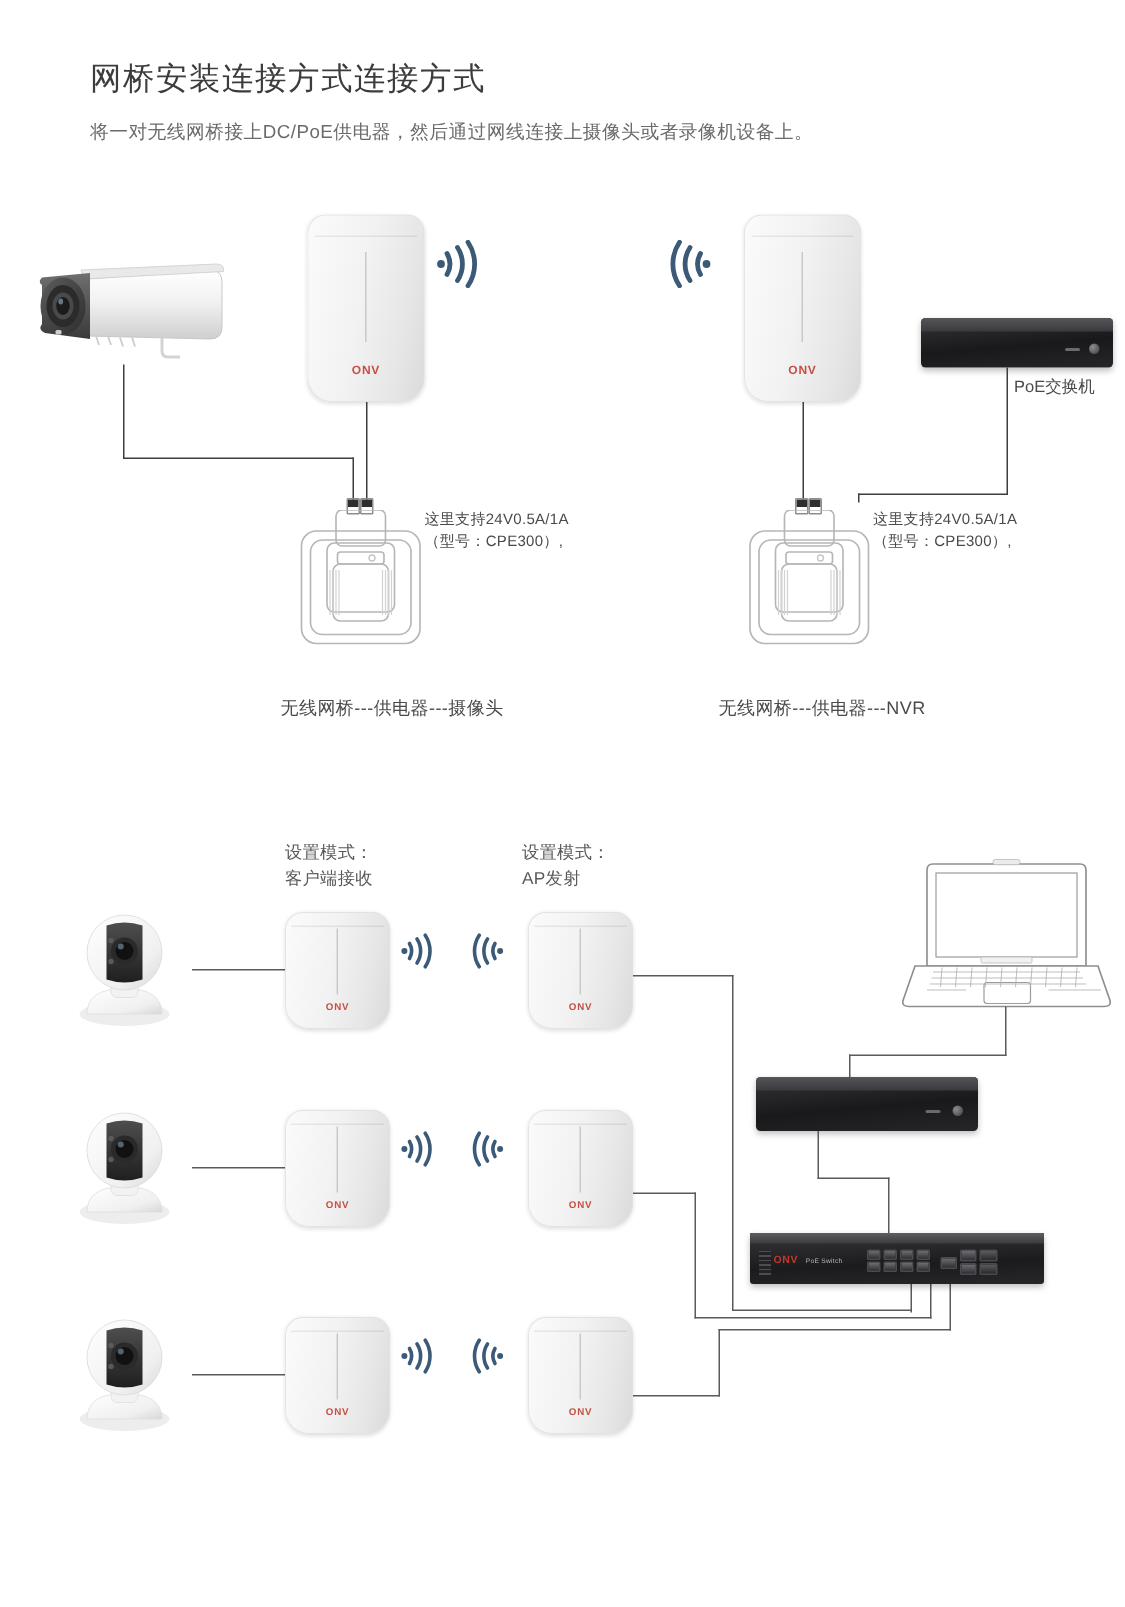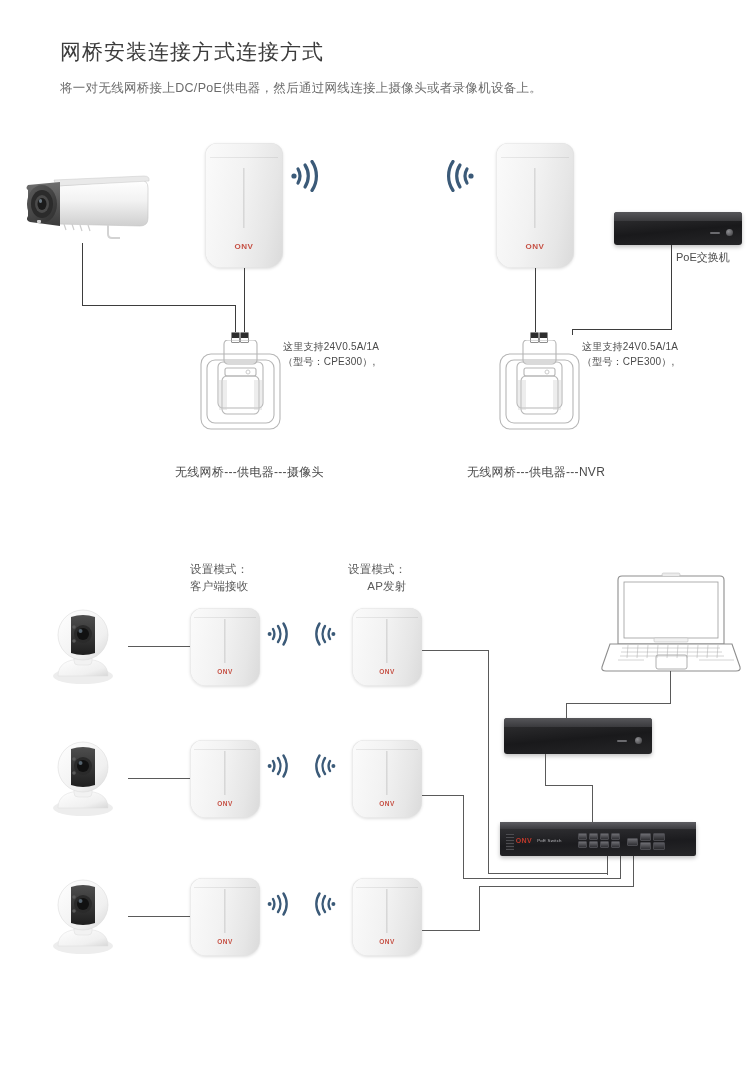--- a/index.html
+++ b/index.html
@@ -140,24 +140,25 @@
   .ptz { position:absolute; }
 
   
   .anno {
     position:absolute; font-size:10px; color:#4a4a4a;
     line-height:1.45; letter-spacing:.2px; white-space:pre-line;
   }
   .caption {
     position:absolute; font-size:12px; color:#4a4a4a; letter-spacing:.3px;
     white-space:nowrap;
+    margin-left:12px;
   }
   .mode {
     position:absolute; font-size:11.5px; color:#5a5a5a; line-height:1.5;
-    letter-spacing:.2px; white-space:pre-line; text-align:right;
+    letter-spacing:.2px; white-space:pre-line; text-align:left;
   }
   .dev-label {
     position:absolute; font-size:11px; color:#4a4a4a; white-space:nowrap;
   }
   .bottom-caption {
     position:absolute; font-size:13px; color:#3f3f3f; letter-spacing:.3px;
     white-space:nowrap;
   }
   
   .plug {

